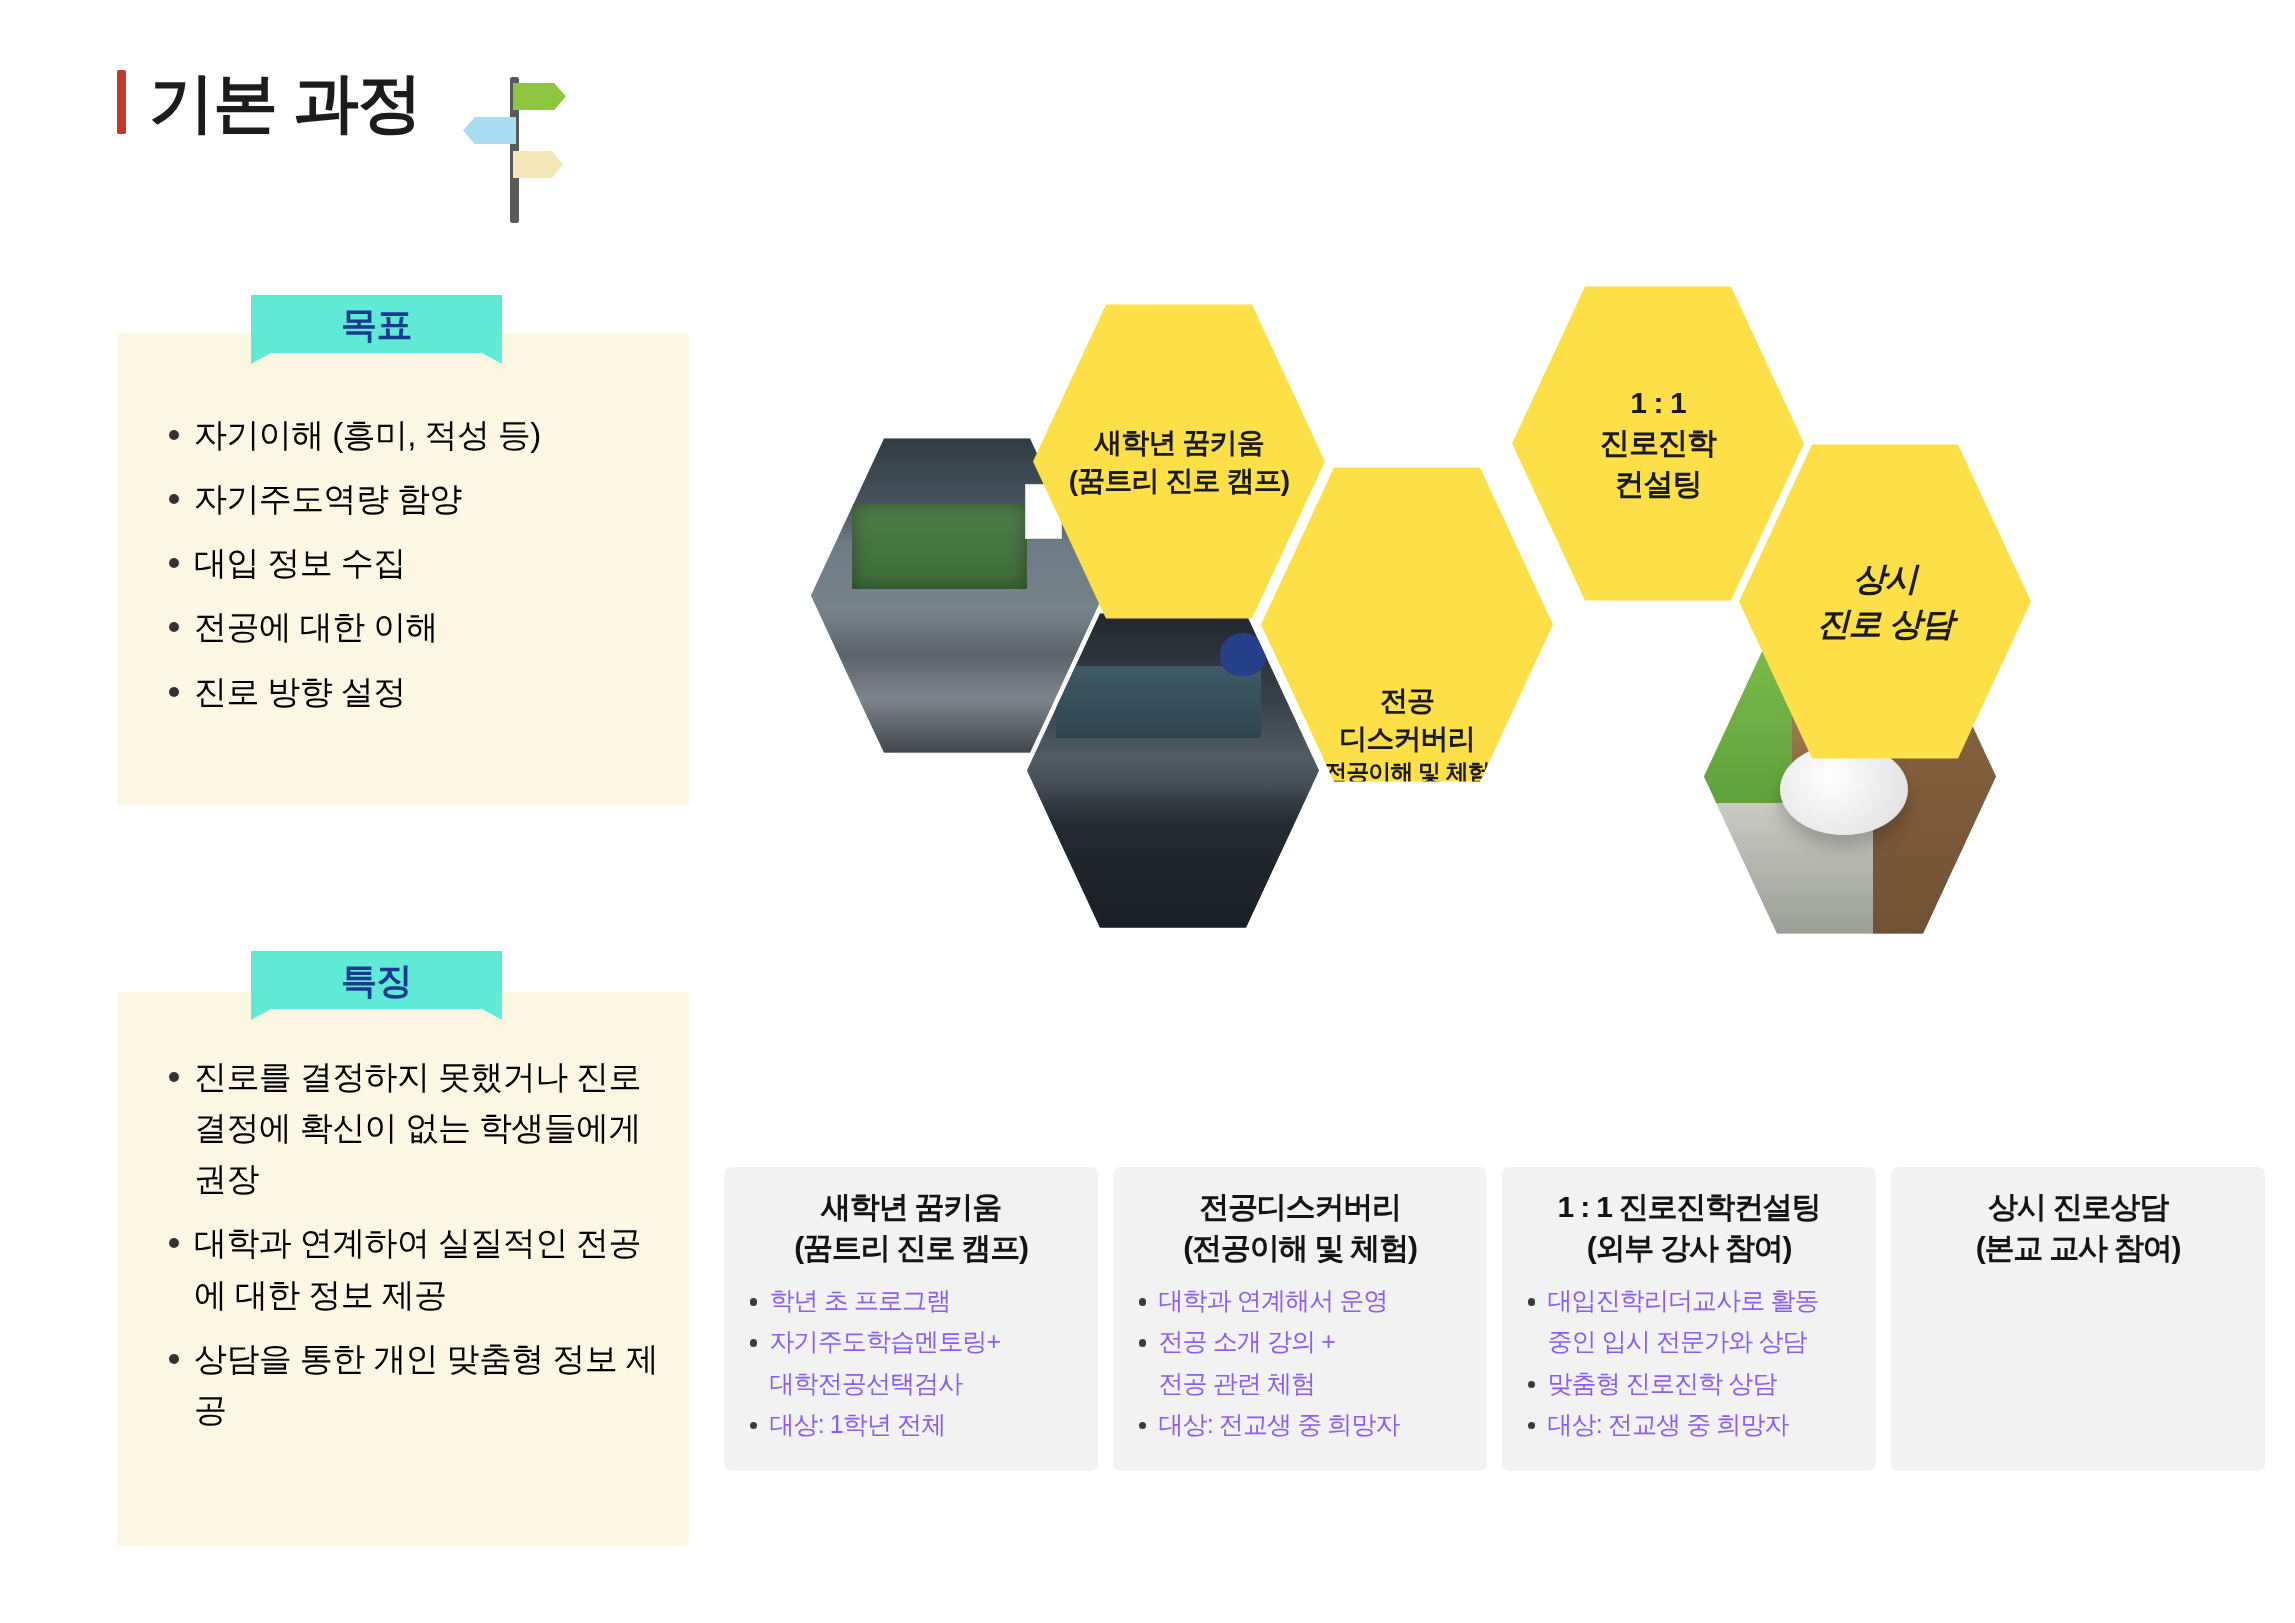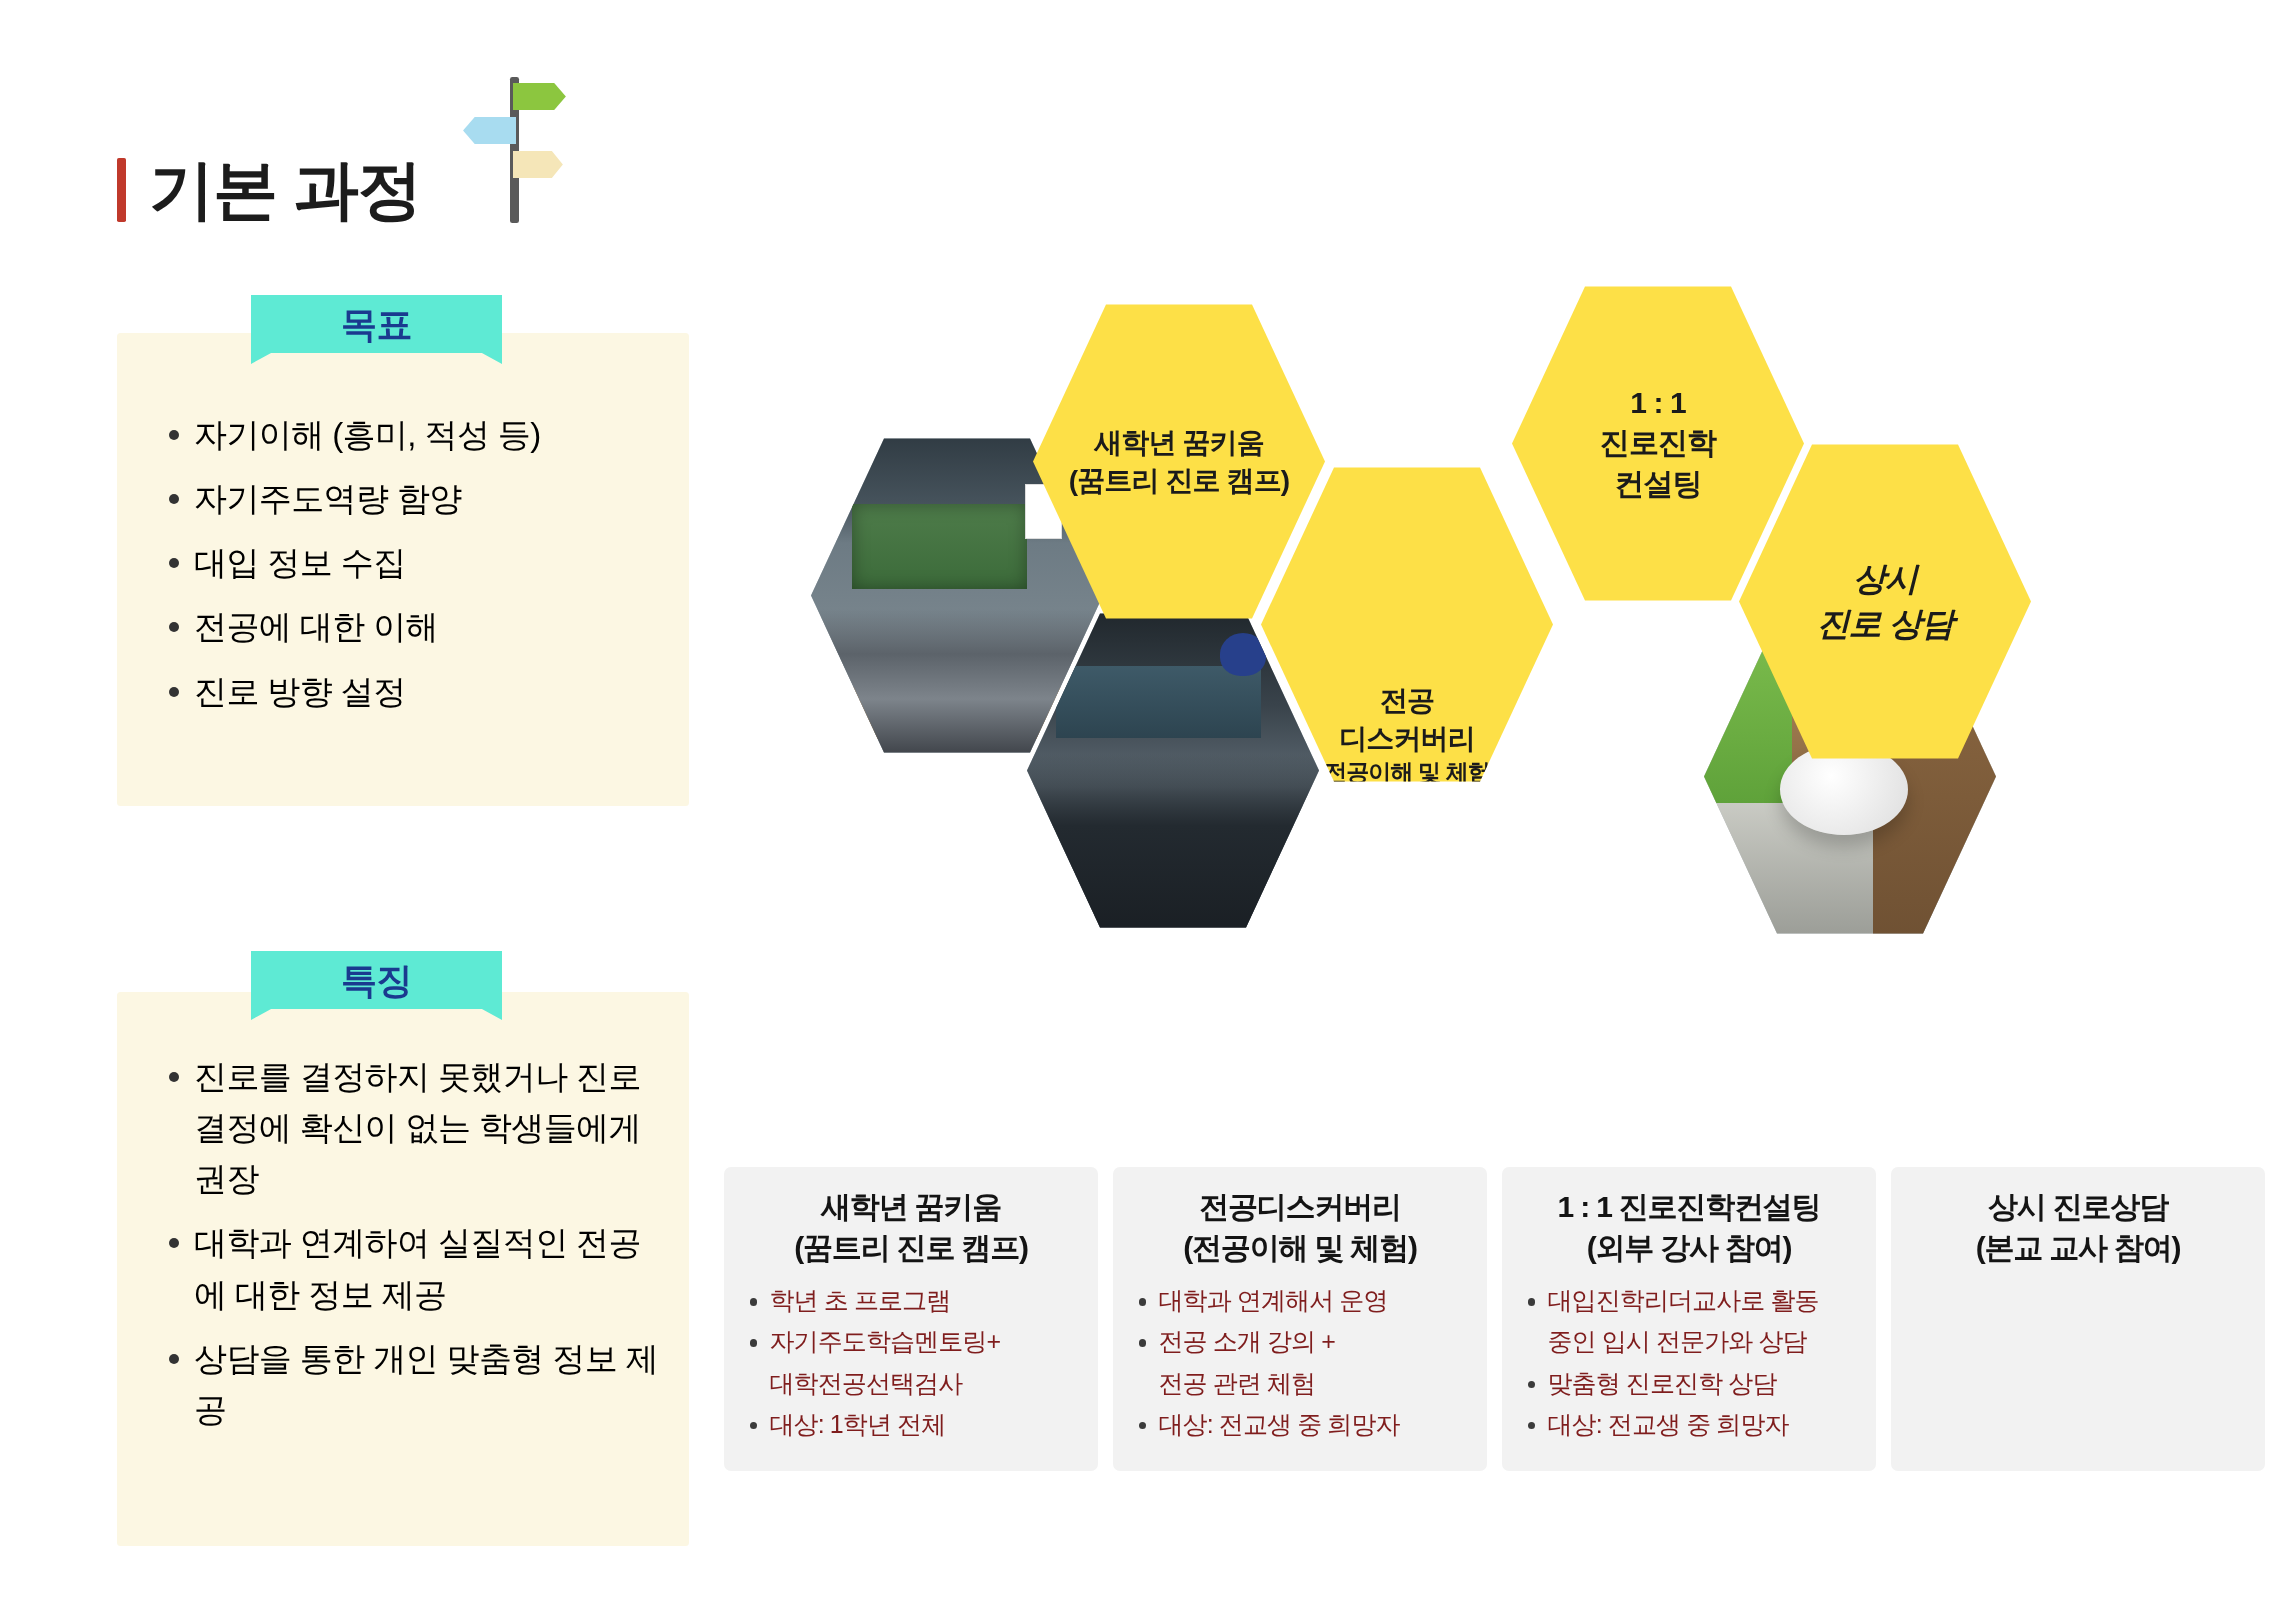--- a/index.html
+++ b/index.html
@@ -15,21 +15,21 @@
     color: #2b2b2b;
     overflow: hidden;
   }
 
   
   .title-wrap {
     position: absolute;
     left: 117px;
     top: 70px;
     display: flex;
-    align-items: flex-end;
+    align-items: flex-start;
     gap: 23px;
   }
   .title-bar {
     width: 9.3px;
     height: 64px;
     background: #c0392b;
     border-radius: 1.8px;
   }
   .title-text {
     font-size: 65px;
@@ -254,21 +254,21 @@
   .card ul {
     margin: 0;
     padding: 0;
     list-style: none;
   }
   .card ul li {
     position: relative;
     padding-left: 28px;
     font-size: 25px;
     line-height: 1.42;
-    color: #7f1d1d;
+    color: #8b5cf6;
     margin-bottom: 5.8px;
     letter-spacing: -0.9px;
   }
   .card ul li::before {
     content: "";
     position: absolute;
     left: 8.2px;
     top: 15px;
     width: 7.6px;
     height: 7.6px;

